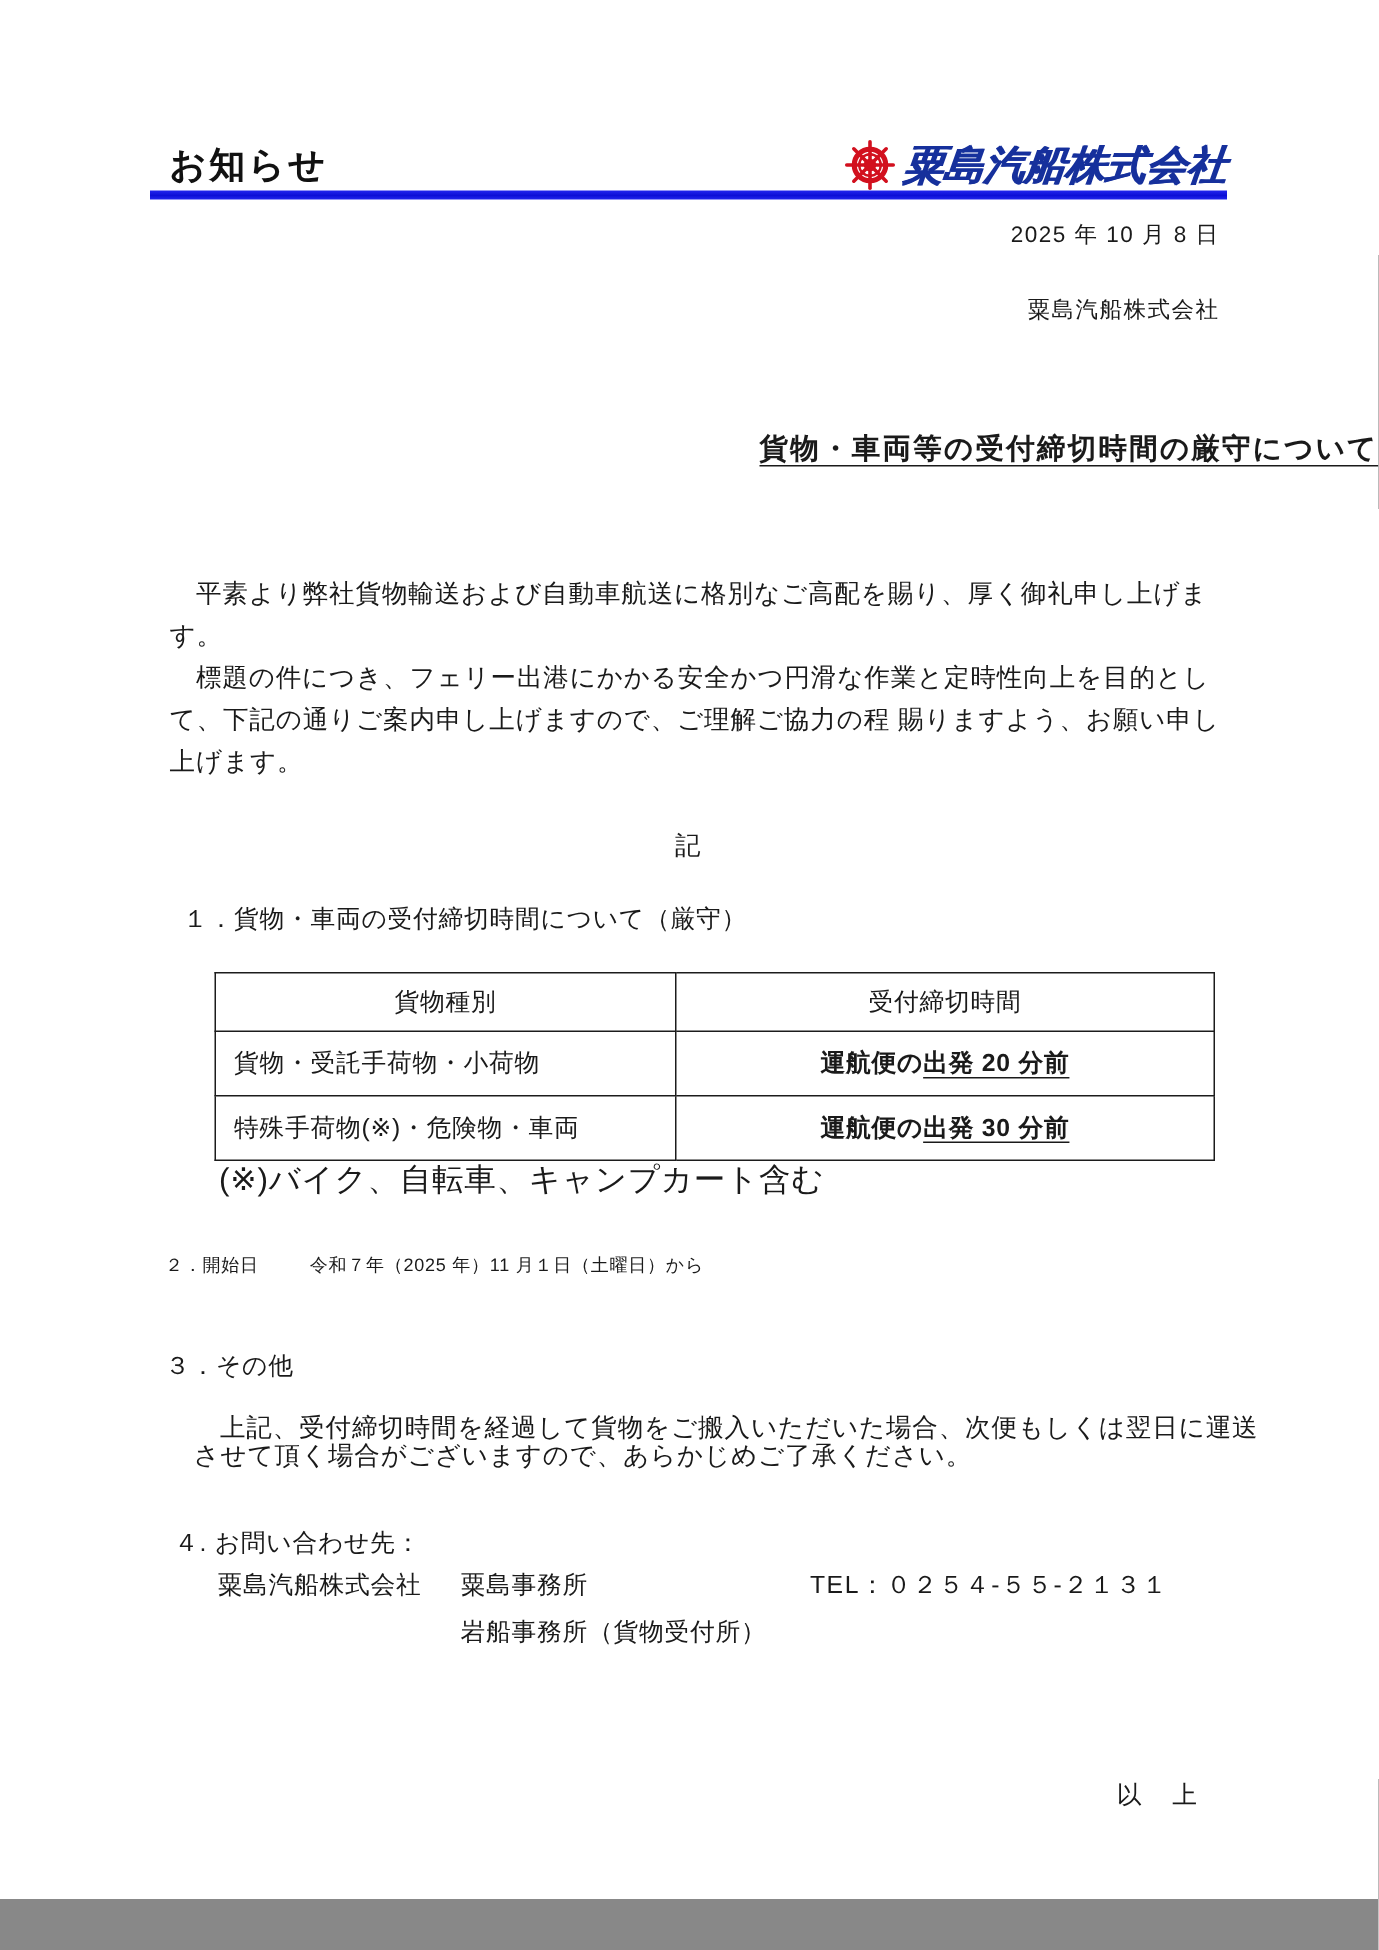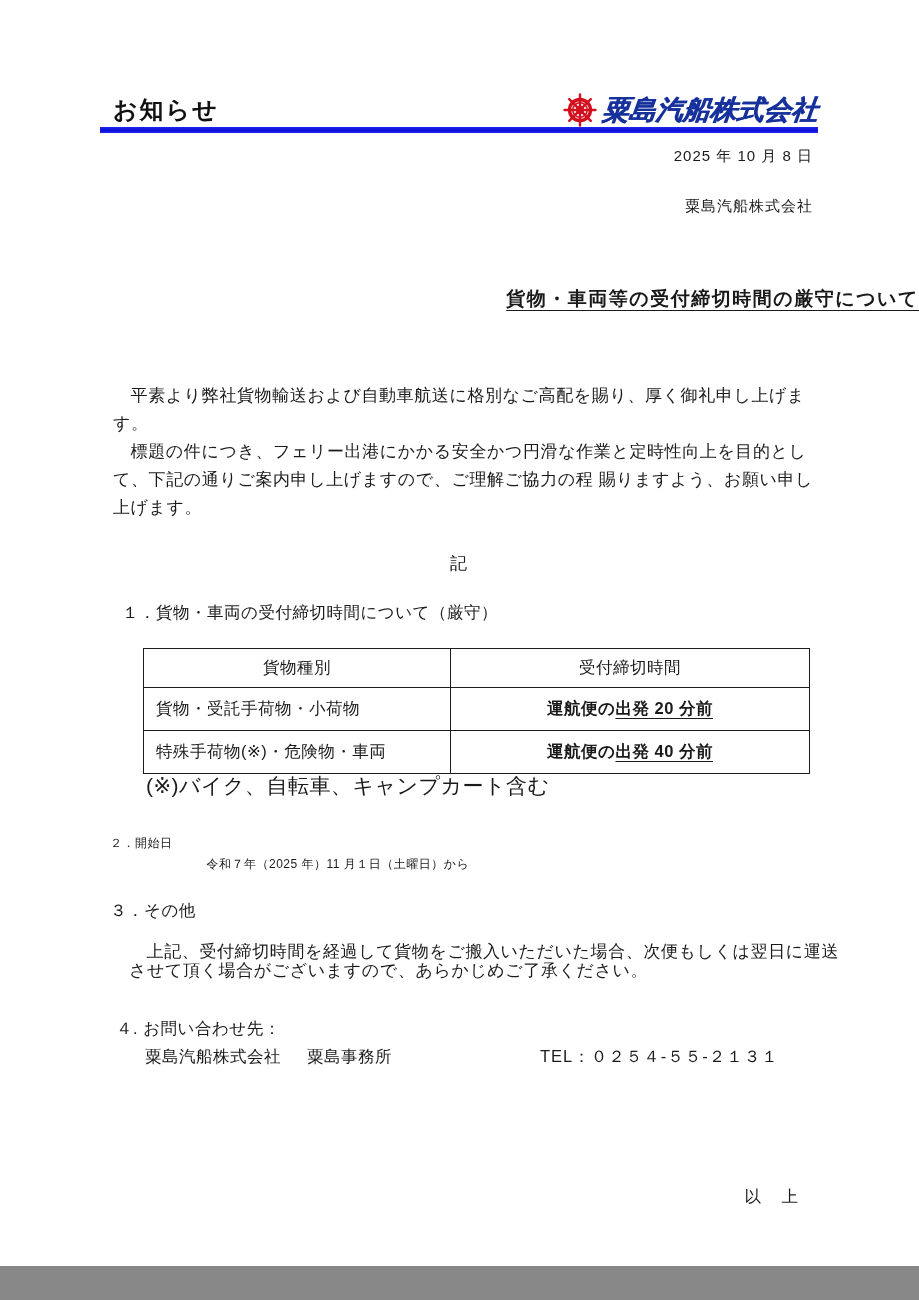--- a/index.html
+++ b/index.html
@@ -85,21 +85,21 @@
   }
   .table-note{
     position:absolute;left:146px;top:772px;
     font-size:21px;letter-spacing:0.5px;
   }
   
   .s2-line{
     position:absolute;left:110px;top:835px;
     font-size:12px;letter-spacing:0.5px;display:flex;
   }
-  .s2-line .s2-value{margin-left:34px;margin-top:21px;}
+  .s2-line .s2-value{margin-left:34px;}
   .s3-heading{
     position:absolute;left:110px;top:900px;
     font-size:16.5px;letter-spacing:0.5px;
   }
   .s3-body{
     position:absolute;left:113px;top:926px;width:712px;
     font-size:17px;line-height:19px;letter-spacing:0.6px;
     white-space:pre-wrap;margin:16px;
   }
   .s4-heading{
@@ -177,40 +177,41 @@
         <th>受付締切時間</th>
       </tr>
     </thead>
     <tbody>
       <tr>
         <td class="cell-type">貨物・受託手荷物・小荷物</td>
         <td class="cell-deadline"><span>運航便の</span><span class="u">出発 20 分前</span></td>
       </tr>
       <tr>
         <td class="cell-type">特殊手荷物(※)・危険物・車両</td>
-        <td class="cell-deadline"><span>運航便の</span><span class="u">出発 40 分前</span></td>
+        <td class="cell-deadline"><span>運航便の</span><span class="u">出発 30 分前</span></td>
       </tr>
     </tbody>
   </table>
 
   <div class="table-note">(※)バイク、自転車、キャンプカート含む</div>
 
   <div class="s2-line">
     <span>２．開始日</span>
     <span class="s2-value">令和７年（2025 年）11 月１日（土曜日）から</span>
   </div>
 
   <div class="s3-heading">３．その他</div>
   <p class="s3-body">　上記、受付締切時間を経過して貨物をご搬入いただいた場合、次便もしくは翌日に運送させて頂く場合がございますので、あらかじめご了承ください。</p>
 
   <div class="s4-heading">４. お問い合わせ先：</div>
   <div class="contact-grid">
     <span>粟島汽船株式会社</span>
     <span>粟島事務所</span>
     <span class="tel">TEL：０２５４-５５-２１３１</span>
     <span></span>
+    <span>岩船事務所（貨物受付所）</span>
   </div>
 
   <div class="closing">以　上</div>
 
   <div class="footer-rule"></div>
 
 </div>
 
 </body></html>

